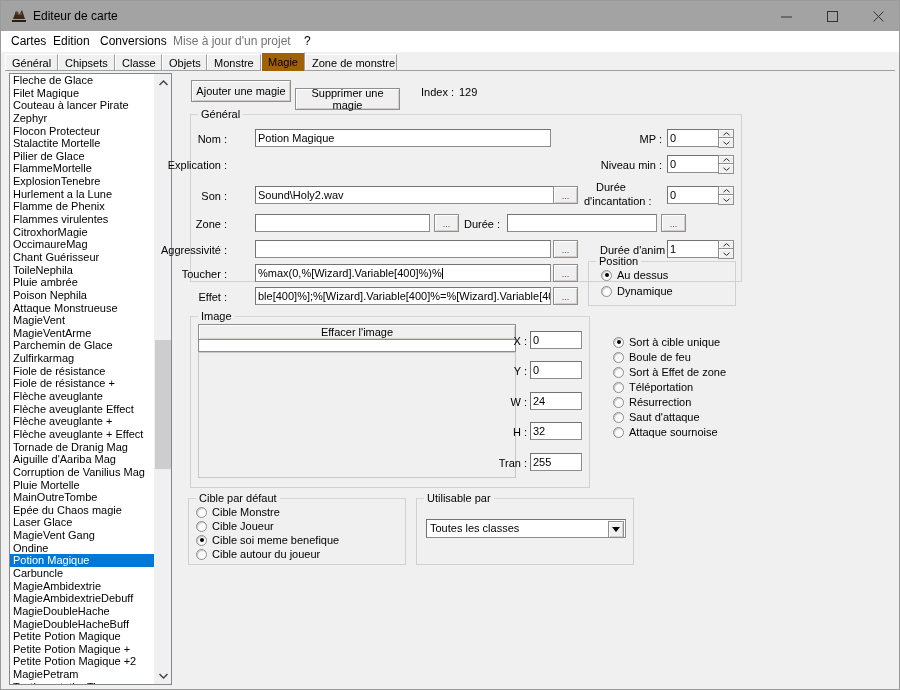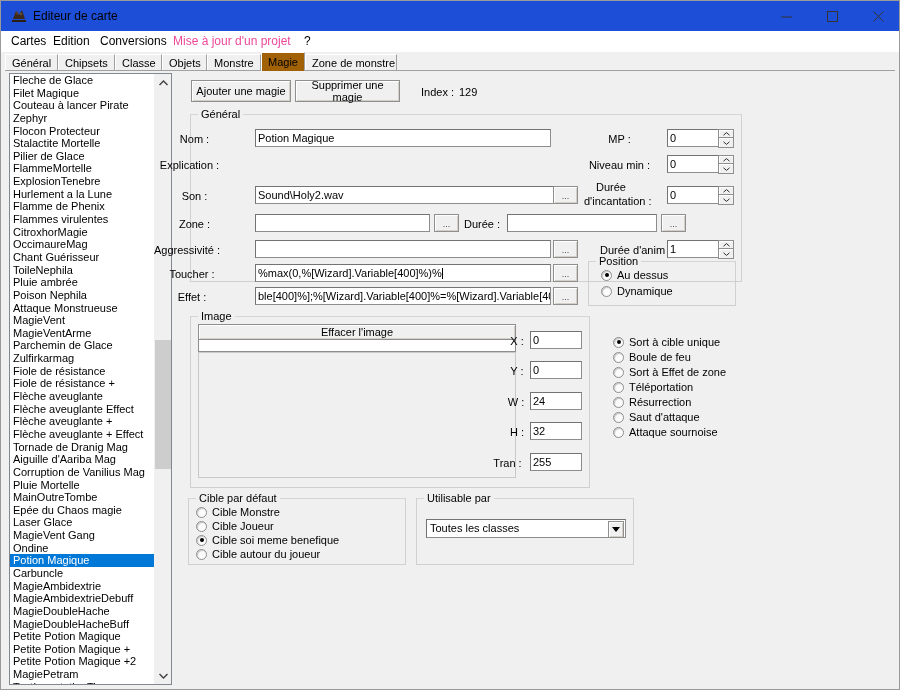--- a/index.html
+++ b/index.html
@@ -18,21 +18,21 @@
     left: 0; top: 0;
     width: 900px; height: 690px;
     background: #f0f0f0;
     border: 1px solid #9a9a9a;
     box-sizing: border-box;
   }
   
   .titlebar {
     position: absolute; left: 0; top: 0;
     width: 898px; height: 30px;
-    background: #1d4ed8;
+    background: #a3a3a3;
     box-sizing: border-box;
   }
   .title-icon {
     position: absolute; left: 10px; top: 7px;
     width: 16px; height: 16px;
   }
   .title-text {
     position: absolute; left: 32px; top: 8px;
     font-size: 12px; color: #000;
     white-space: nowrap;
@@ -53,21 +53,21 @@
     position: absolute; left: 0; top: 30px;
     width: 898px; height: 21px;
     background: #ffffff;
   }
   .menu-item {
     position: absolute; top: 3px;
     font-size: 12px;
     color: #000;
     white-space: nowrap;
   }
-  .menu-item.disabled { color: #ec4899; }
+  .menu-item.disabled { color: #737373; }
 
   
   .tabstrip {
     position: absolute; left: 4px; top: 51px;
     width: 890px; height: 19px;
   }
   .tab {
     position: absolute; top: 2px;
     height: 17px;
     background: #f0f0f0;
@@ -193,21 +193,21 @@
     color: #000;
     white-space: nowrap;
   }
 
   
   .lbl {
     position: absolute;
     font-size: 11px;
     color: #000;
     white-space: nowrap;
-    text-align: center;
+    text-align: right;
   }
   .lbl.left { text-align: left; }
   .txt {
     position: absolute;
     background: #ffffff;
     border: 1px solid #8d8d8d;
     border-top-color: #737373;
     border-left-color: #737373;
     box-sizing: border-box;
     font-size: 11px;
@@ -424,21 +424,21 @@
         <div class="lb-thumb" style="top:266px;height:129px"></div>
         <div class="lb-arrow down">
           <svg width="9" height="6" viewBox="0 0 9 6">
               <path d="M0.5 1 L4.5 5 L8.5 1" fill="none" stroke="#404040" stroke-width="1.4"></path>
             </svg>
         </div>
       </div>
     </div>
 
     <div class="btn" style="left:189px;top:9px;width:100px;height:22px">Ajouter une magie</div>
-    <div class="btn" style="left:293px;top:9px;width:105px;height:22px">Supprimer une magie</div>
+    <div class="btn" style="left:293px;top:17px;width:105px;height:22px">Supprimer une magie</div>
     <span class="index-label" style="left:419px;top:15px">Index :</span>
     <span class="index-label" style="left:457px;top:15px">129</span>
 
     <div class="groupbox" style="left:188px;top:43px;width:552px;height:168px">
       <span class="gb-title">Général</span>
     </div>
 
     <span class="lbl" style="left:160px;top:62px;width:65px">Nom :</span>
     <div class="txt" style="left:253px;top:58px;width:296px;height:18px">Potion Magique</div>
 

